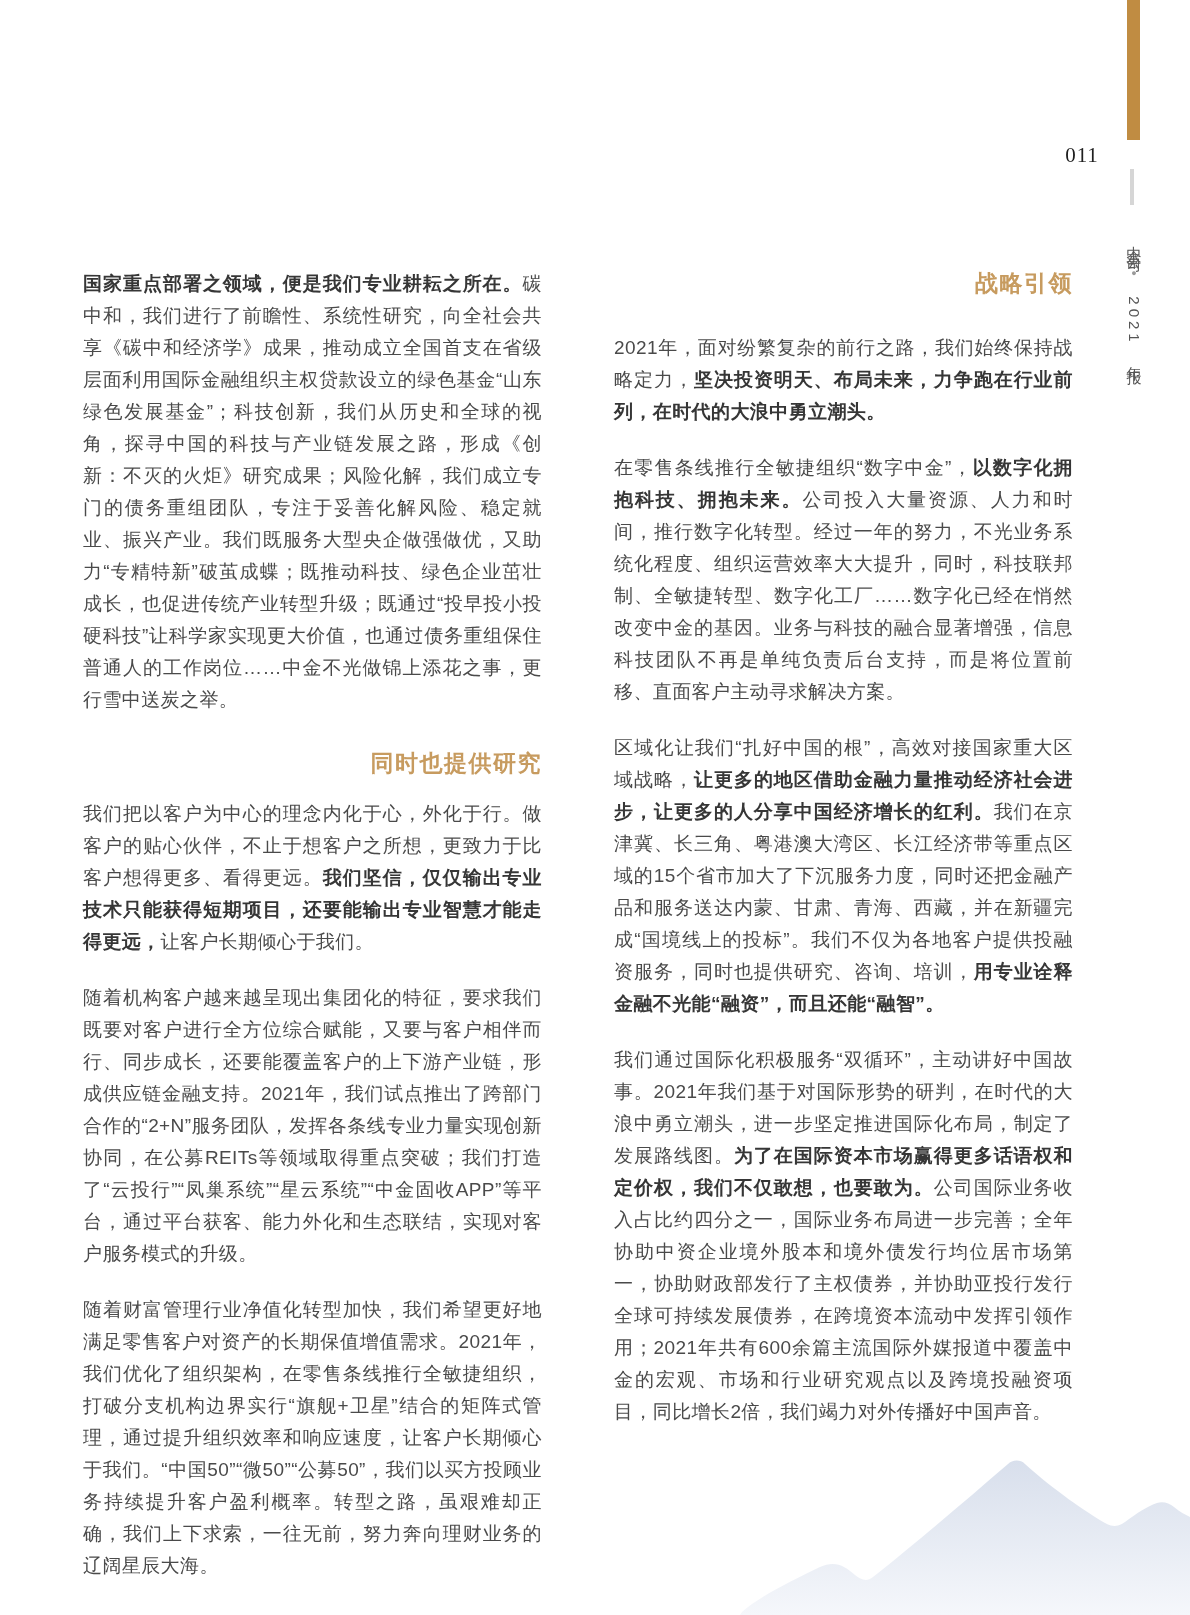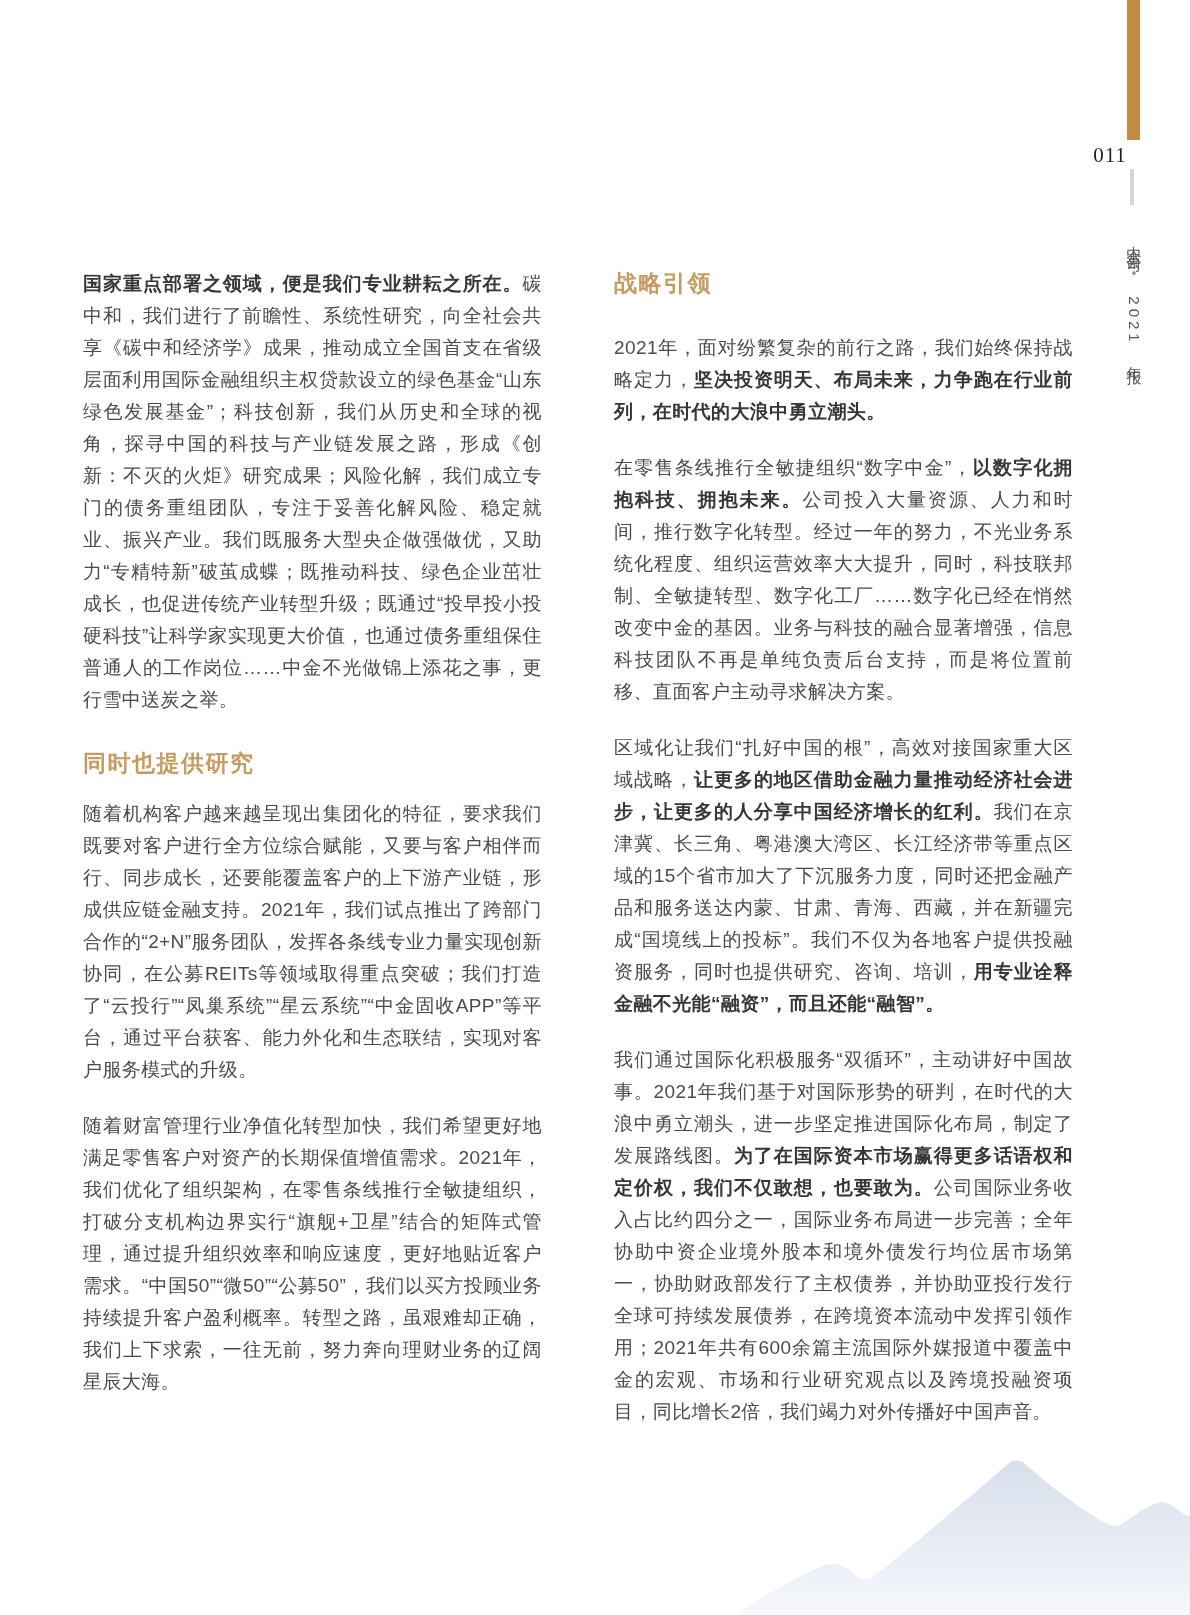--- a/index.html
+++ b/index.html
@@ -27,34 +27,34 @@
   }
   .col p{margin:0 0 24px 0;}
   .col p:last-child{margin-bottom:0;}
   .col h2{
     font-size:23px;
     line-height:30px;
     font-weight:700;
     color:#c79b5f;
     letter-spacing:1.5px;
     margin:32px 0 20px 0;
-    text-align:left;
+    text-align:right;
   }
   .col.right h2{margin:0 0 34px 0;}
   .b{font-weight:700;color:#363636;}
   
   .accent-bar{
     position:absolute;
     left:1127px;top:0;
     width:13px;height:140px;
     background:#c08c42;
   }
   .page-number{
     position:absolute;
-    left:1080px;top:143px;
+    left:1052px;top:143px;
     width:60px;
     text-align:center;
     font-family:"Liberation Serif",serif;
     font-size:21px;
     letter-spacing:1px;
     color:#1f1f1f;
   }
   .tick{
     position:absolute;
     left:1130px;top:169px;
@@ -92,22 +92,23 @@
 <div class="vlabel">
   <span>中金公司</span>
   <span class="sep">●</span>
   <span>2021 年报</span>
 </div>
 
 <main class="columns">
   <section class="col left">
     <p><span class="b">国家重点部署之领域，便是我们专业耕耘之所在。</span><span>碳中和，我们进行了前瞻性、系统性研究，向全社会共享《碳中和经济学》成果，推动成立全国首支在省级层面利用国际金融组织主权贷款设立的绿色基金“山东绿色发展基金”；科技创新，我们从历史和全球的视角，探寻中国的科技与产业链发展之路，形成《创新：不灭的火炬》研究成果；风险化解，我们成立专门的债务重组团队，专注于妥善化解风险、稳定就业、振兴产业。我们既服务大型央企做强做优，又助力“专精特新”破茧成蝶；既推动科技、绿色企业茁壮成长，也促进传统产业转型升级；既通过“投早投小投硬科技”让科学家实现更大价值，也通过债务重组保住普通人的工作岗位……中金不光做锦上添花之事，更行雪中送炭之举。</span></p>
     <h2>同时也提供研究</h2>
+    <p><span>我们把以客户为中心的理念内化于心，外化于行。做客户的贴心伙伴，不止于想客户之所想，更致力于比客户想得更多、看得更远。</span><span class="b">我们坚信，仅仅输出专业技术只能获得短期项目，还要能输出专业智慧才能走得更远，</span><span>让客户长期倾心于我们。</span></p>
     <p><span>随着机构客户越来越呈现出集团化的特征，要求我们既要对客户进行全方位综合赋能，又要与客户相伴而行、同步成长，还要能覆盖客户的上下游产业链，形成供应链金融支持。2021年，我们试点推出了跨部门合作的“2+N”服务团队，发挥各条线专业力量实现创新协同，在公募REITs等领域取得重点突破；我们打造了“云投行”“凤巢系统”“星云系统”“中金固收APP”等平台，通过平台获客、能力外化和生态联结，实现对客户服务模式的升级。</span></p>
-    <p><span>随着财富管理行业净值化转型加快，我们希望更好地满足零售客户对资产的长期保值增值需求。2021年，我们优化了组织架构，在零售条线推行全敏捷组织，打破分支机构边界实行“旗舰+卫星”结合的矩阵式管理，通过提升组织效率和响应速度，更好地贴近客户需求。“中国50”“微50”“公募50”，我们以买方投顾业务持续提升客户盈利概率。转型之路，虽艰难却正确，我们上下求索，一往无前，努力奔向理财业务的辽阔星辰大海。</span></p>
+    <p><span>随着财富管理行业净值化转型加快，我们希望更好地满足零售客户对资产的长期保值增值需求。2021年，我们优化了组织架构，在零售条线推行全敏捷组织，打破分支机构边界实行“旗舰+卫星”结合的矩阵式管理，通过提升组织效率和响应速度，让客户长期倾心于我们。“中国50”“微50”“公募50”，我们以买方投顾业务持续提升客户盈利概率。转型之路，虽艰难却正确，我们上下求索，一往无前，努力奔向理财业务的辽阔星辰大海。</span></p>
   </section>
   <section class="col right">
     <h2>战略引领</h2>
     <p><span>2021年，面对纷繁复杂的前行之路，我们始终保持战略定力，</span><span class="b">坚决投资明天、布局未来，力争跑在行业前列，在时代的大浪中勇立潮头。</span></p>
     <p><span>在零售条线推行全敏捷组织“数字中金”，</span><span class="b">以数字化拥抱科技、拥抱未来。</span><span>公司投入大量资源、人力和时间，推行数字化转型。经过一年的努力，不光业务系统化程度、组织运营效率大大提升，同时，科技联邦制、全敏捷转型、数字化工厂……数字化已经在悄然改变中金的基因。业务与科技的融合显著增强，信息科技团队不再是单纯负责后台支持，而是将位置前移、直面客户主动寻求解决方案。</span></p>
     <p><span>区域化让我们“扎好中国的根”，高效对接国家重大区域战略，</span><span class="b">让更多的地区借助金融力量推动经济社会进步，让更多的人分享中国经济增长的红利。</span><span>我们在京津冀、长三角、粤港澳大湾区、长江经济带等重点区域的15个省市加大了下沉服务力度，同时还把金融产品和服务送达内蒙、甘肃、青海、西藏，并在新疆完成“国境线上的投标”。我们不仅为各地客户提供投融资服务，同时也提供研究、咨询、培训，</span><span class="b">用专业诠释金融不光能“融资”，而且还能“融智”。</span></p>
     <p><span>我们通过国际化积极服务“双循环”，主动讲好中国故事。2021年我们基于对国际形势的研判，在时代的大浪中勇立潮头，进一步坚定推进国际化布局，制定了发展路线图。</span><span class="b">为了在国际资本市场赢得更多话语权和定价权，我们不仅敢想，也要敢为。</span><span>公司国际业务收入占比约四分之一，国际业务布局进一步完善；全年协助中资企业境外股本和境外债发行均位居市场第一，协助财政部发行了主权债券，并协助亚投行发行全球可持续发展债券，在跨境资本流动中发挥引领作用；2021年共有600余篇主流国际外媒报道中覆盖中金的宏观、市场和行业研究观点以及跨境投融资项目，同比增长2倍，我们竭力对外传播好中国声音。</span></p>
   </section>
 </main>
 

